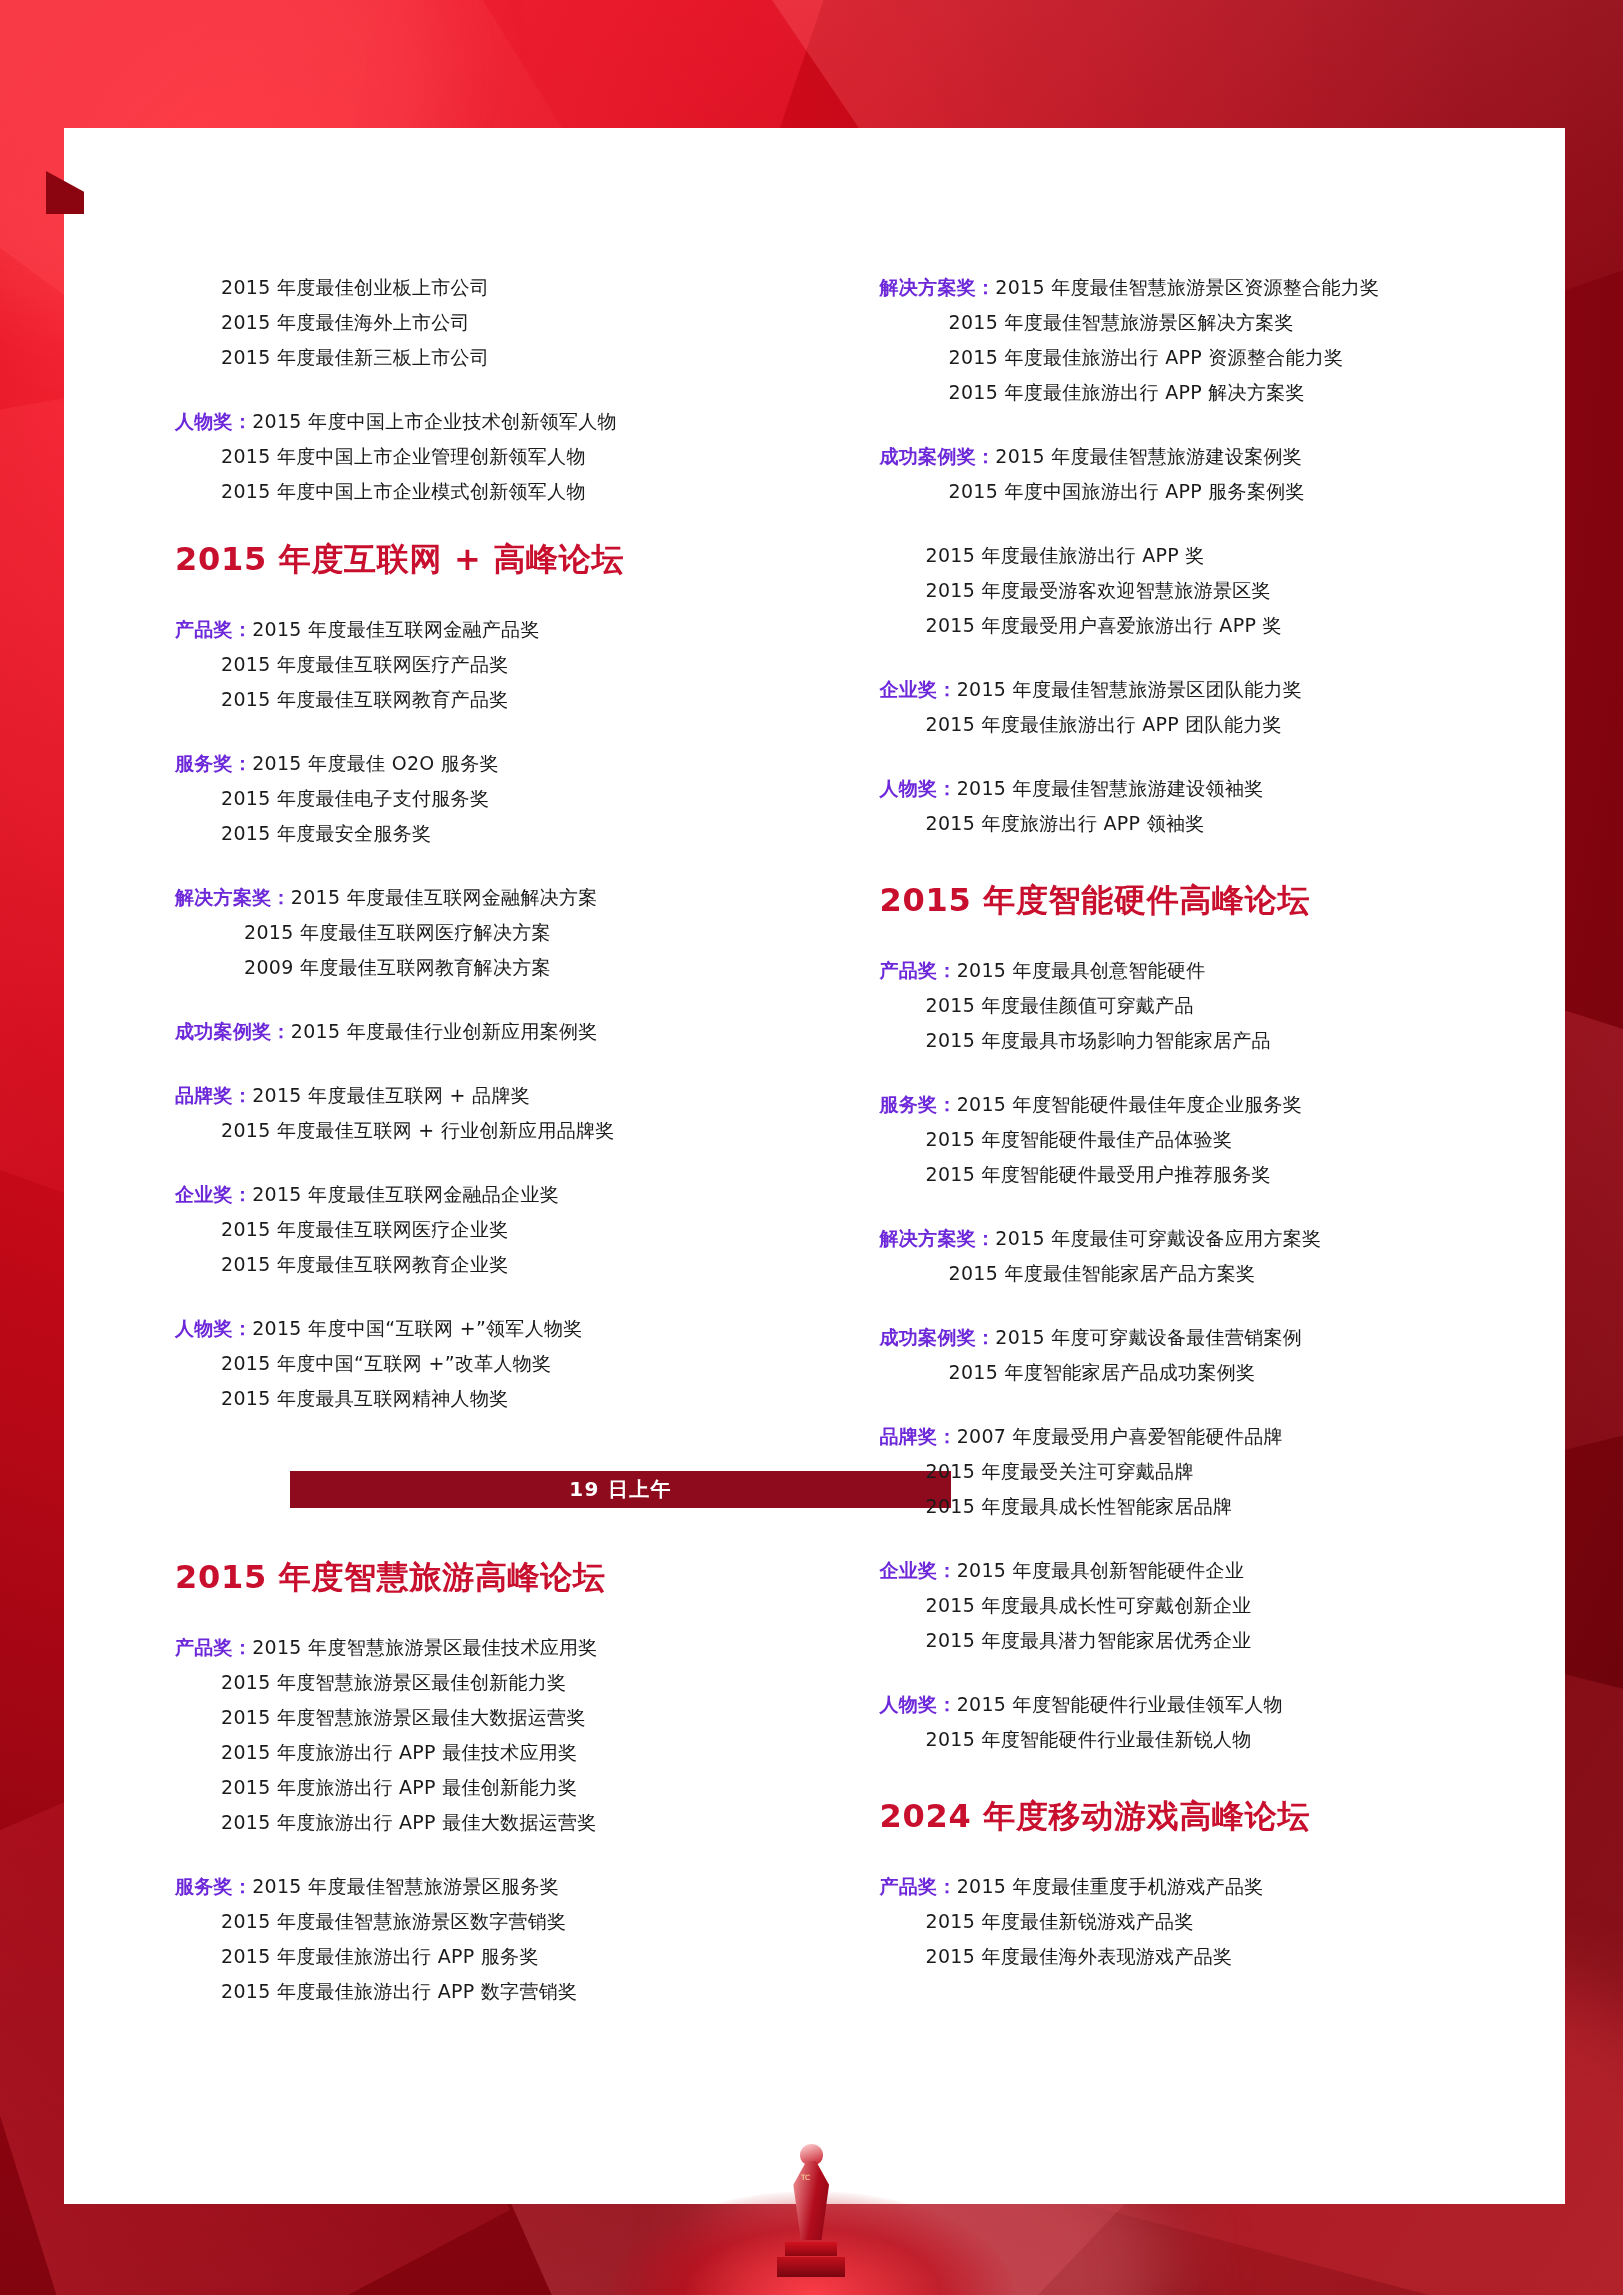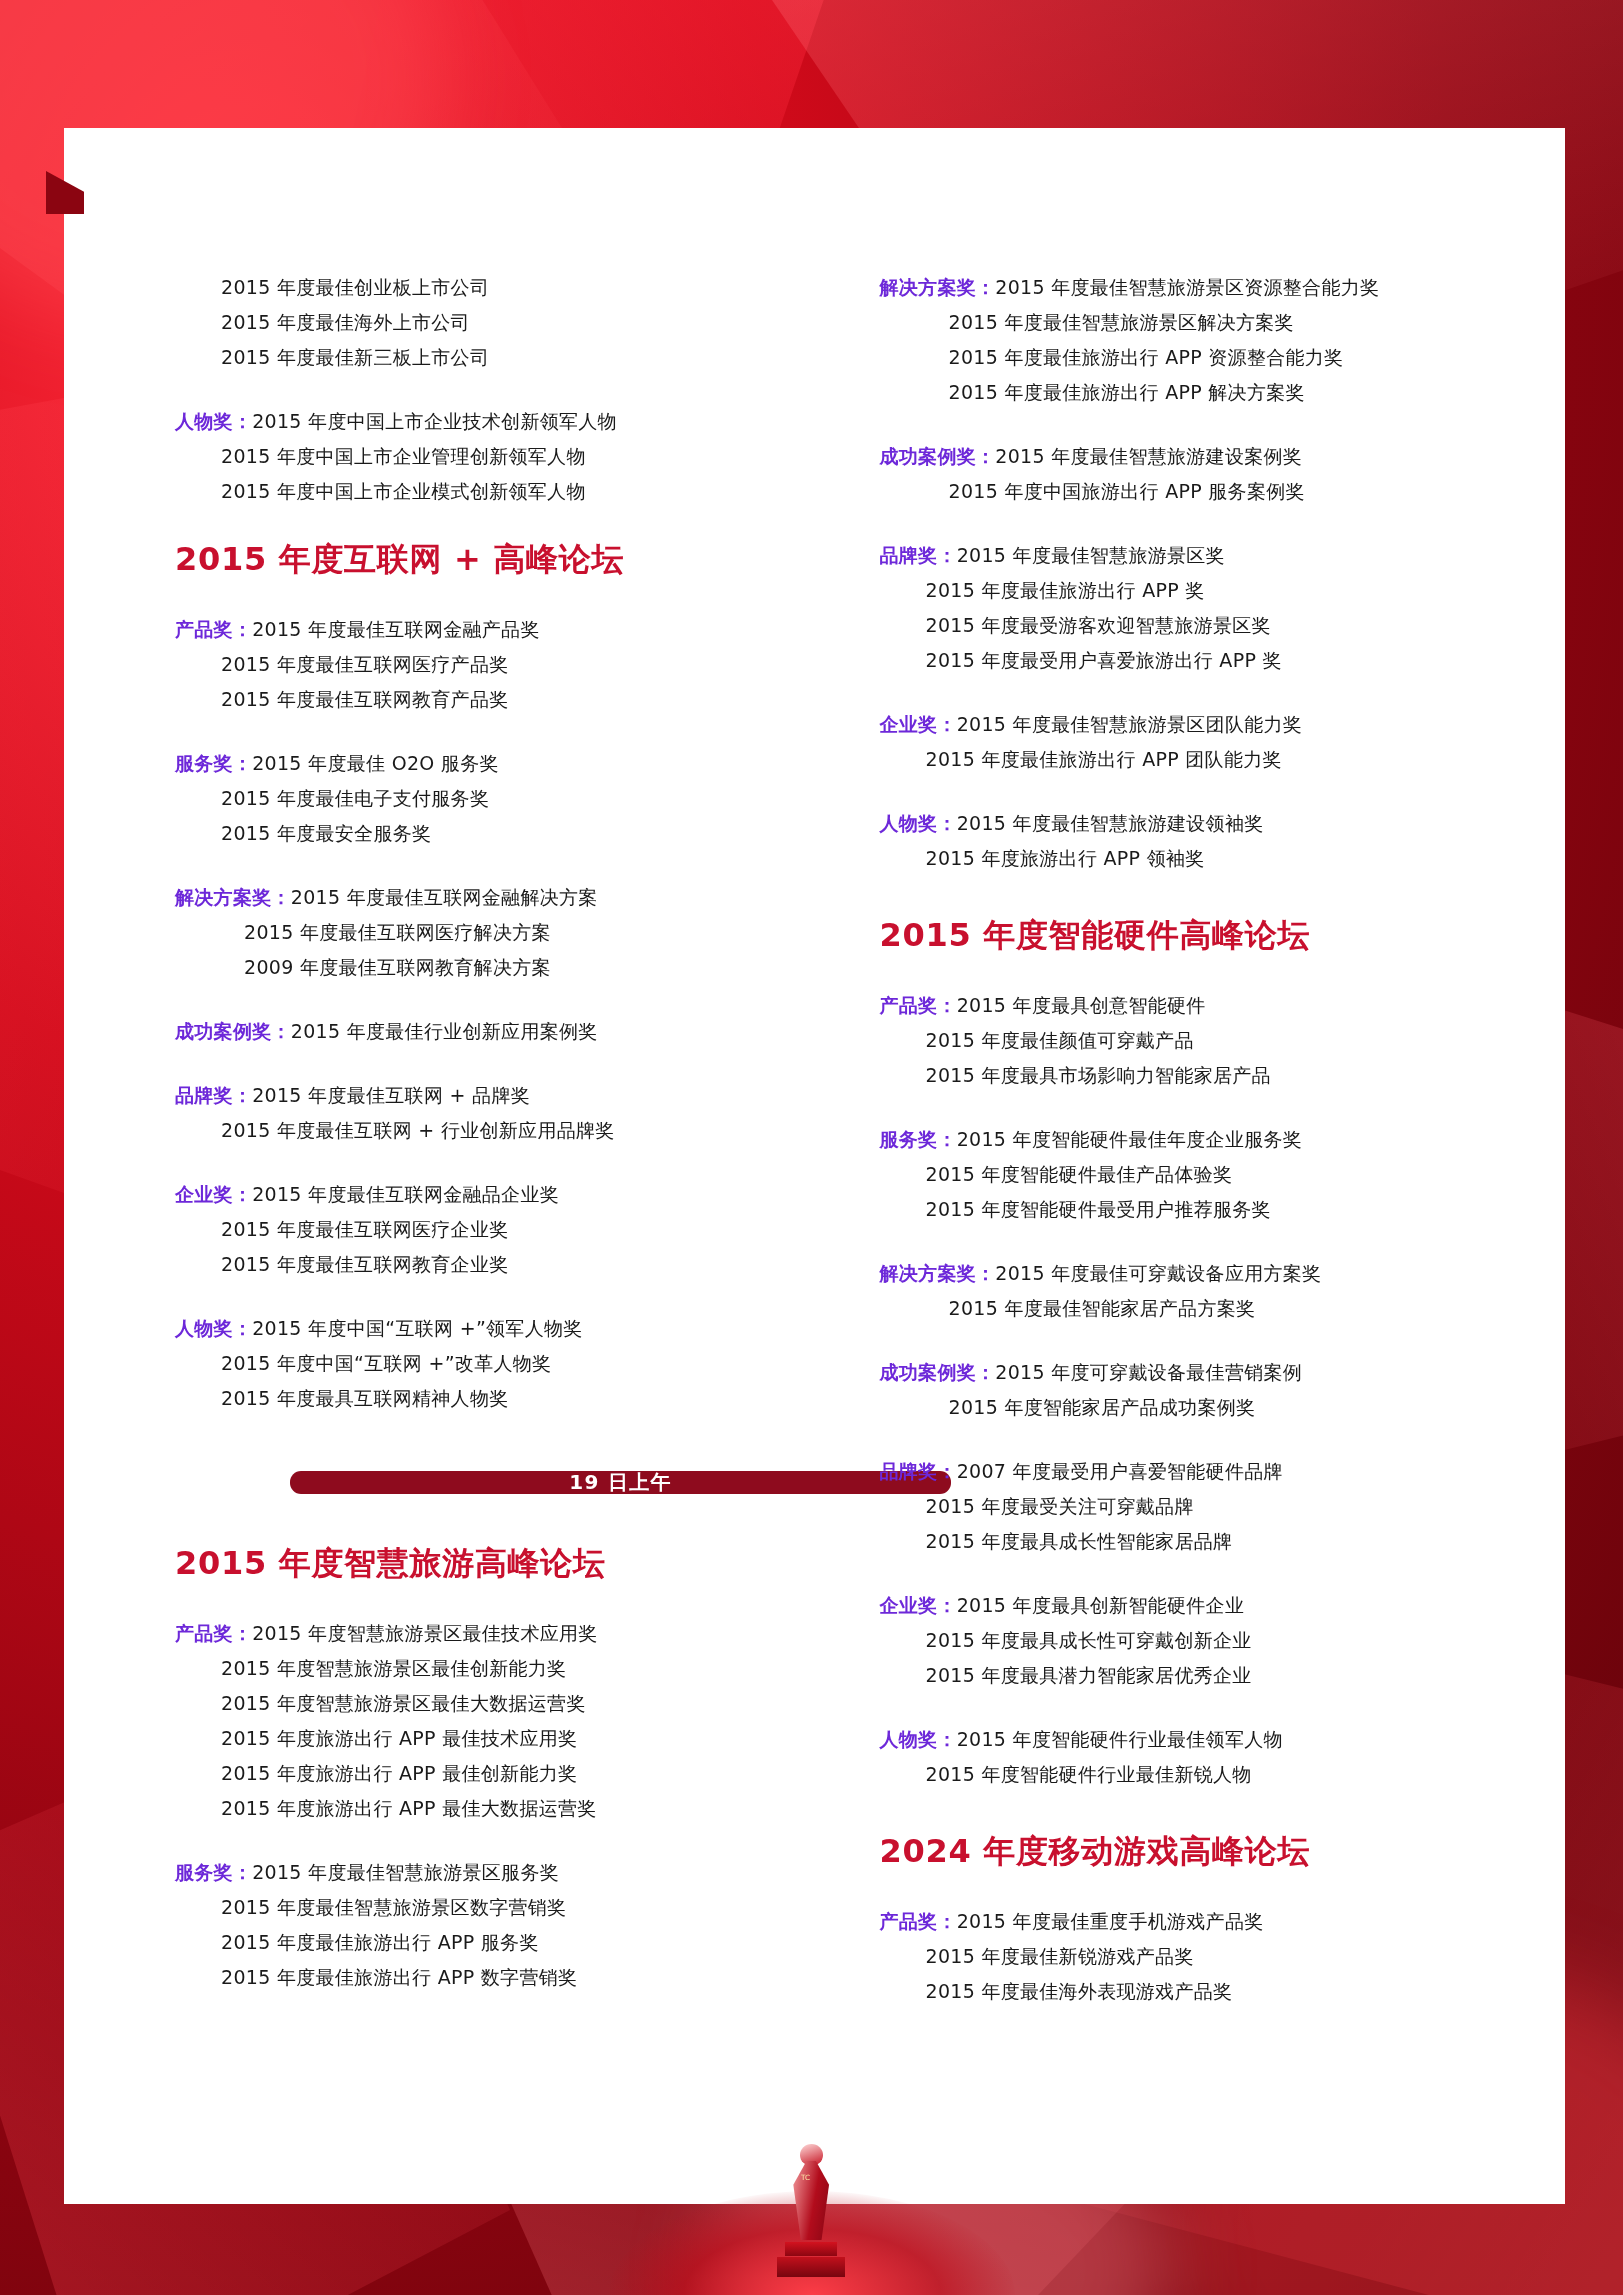--- a/index.html
+++ b/index.html
@@ -70,23 +70,23 @@
   .line .cat{color:#6d28d9;font-weight:bold;}
   .indent{display:inline-block;}
 
   h2.forum{
     font-size:32px;font-weight:bold;color:#c8102e;letter-spacing:0.7px;
     margin:38px 0 30px 0;white-space:nowrap;
   }
   .forum.first{margin-top:22px;}
 
   .daybar{
-    margin:55px 0 48px 115px;width:661px;height:23px;background:#8e0b1e;
+    margin:55px 0 48px 115px;width:661px;height:37px;background:#8e0b1e;
     color:#fff;font-size:20px;font-weight:bold;letter-spacing:1.3px;
-    display:flex;align-items:center;justify-content:center;border-radius:11px;
+    display:flex;align-items:center;justify-content:center;
   }
 
   
   .trophy-wrap{position:absolute;left:0;right:0;bottom:0;height:170px;z-index:4;
     display:flex;justify-content:center;align-items:flex-end;pointer-events:none;}
   .trophy-glow{position:absolute;bottom:-105px;width:406px;height:209px;border-radius:50%;
     background:radial-gradient(ellipse at 50% 50%,rgba(255,60,70,.95) 0%,rgba(190,8,22,.6) 45%,rgba(160,4,16,0) 72%);}
   .trophy{position:relative;width:79px;height:151px;}
   .t-head{position:absolute;left:27.5px;top:0;width:23.6px;height:22px;border-radius:50%;
     background:linear-gradient(160deg,#ffd9d9,#c4101f);}
@@ -186,21 +186,20 @@
           <div class="line"><span class="cat">解决方案奖：</span><span>2015 年度最佳智慧旅游景区资源整合能力奖</span></div>
           <div class="line"><span class="indent" style="width: 69px;"></span><span>2015 年度最佳智慧旅游景区解决方案奖</span></div>
           <div class="line"><span class="indent" style="width: 69px;"></span><span>2015 年度最佳旅游出行 APP 资源整合能力奖</span></div>
           <div class="line"><span class="indent" style="width: 69px;"></span><span>2015 年度最佳旅游出行 APP 解决方案奖</span></div>
         </div>
         <div class="award-block">
           <div class="line"><span class="cat">成功案例奖：</span><span>2015 年度最佳智慧旅游建设案例奖</span></div>
           <div class="line"><span class="indent" style="width: 69px;"></span><span>2015 年度中国旅游出行 APP 服务案例奖</span></div>
         </div>
         <div class="award-block">
-          <div class="line"><span class="cat">品牌奖：</span><span>2015 年度最佳智慧旅游景区奖</span></div>
           <div class="line"><span class="indent" style="width: 46px;"></span><span>2015 年度最佳旅游出行 APP 奖</span></div>
           <div class="line"><span class="indent" style="width: 46px;"></span><span>2015 年度最受游客欢迎智慧旅游景区奖</span></div>
           <div class="line"><span class="indent" style="width: 46px;"></span><span>2015 年度最受用户喜爱旅游出行 APP 奖</span></div>
         </div>
         <div class="award-block">
           <div class="line"><span class="cat">企业奖：</span><span>2015 年度最佳智慧旅游景区团队能力奖</span></div>
           <div class="line"><span class="indent" style="width: 46px;"></span><span>2015 年度最佳旅游出行 APP 团队能力奖</span></div>
         </div>
         <div class="award-block">
           <div class="line"><span class="cat">人物奖：</span><span>2015 年度最佳智慧旅游建设领袖奖</span></div>

